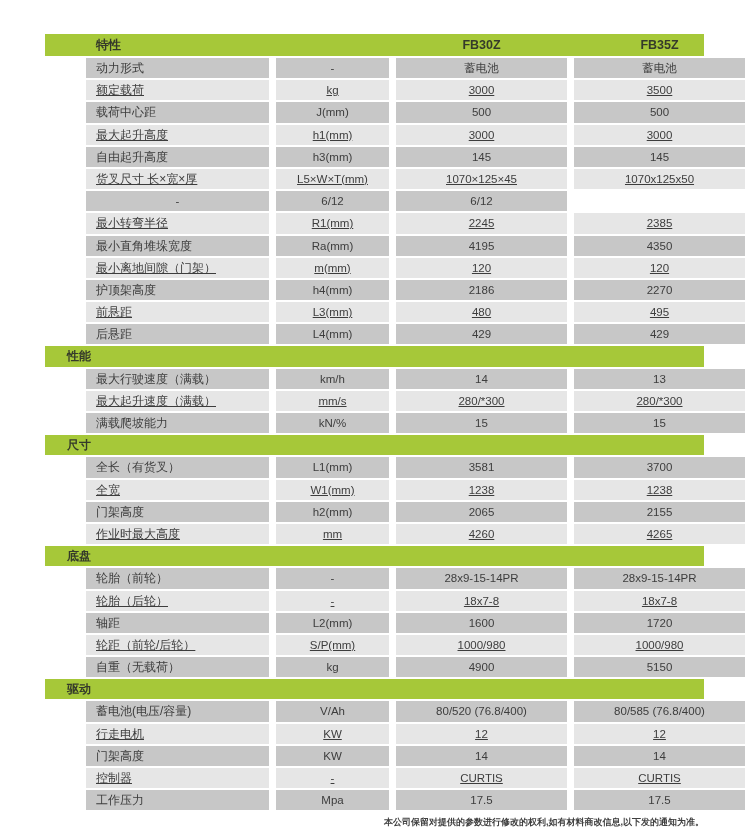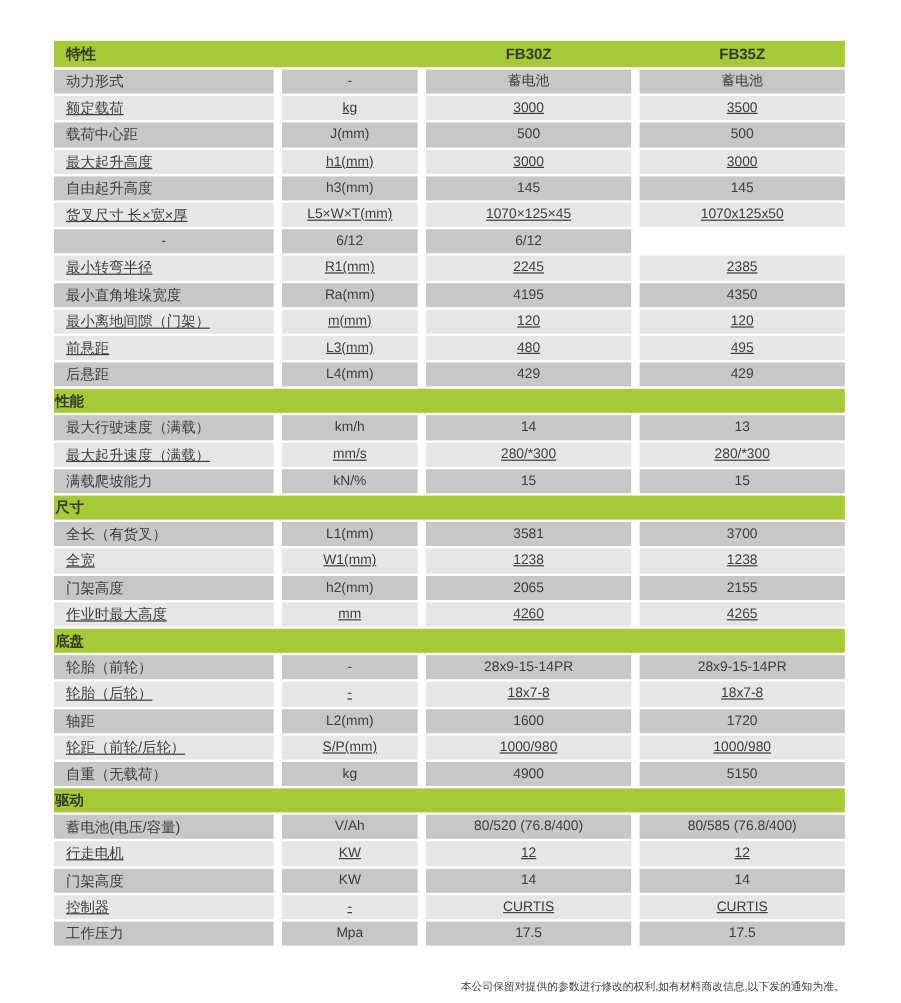--- a/index.html
+++ b/index.html
@@ -7,40 +7,41 @@
   .page {
     position:relative; width:751px; height:836px; background:#ffffff; overflow:hidden;
     font-family:"Liberation Sans","DejaVu Sans",sans-serif;
   }
   .spec-table { position:absolute; left:45px; top:34px; width:659px; }
   .trow {
     display:grid;
     grid-template-columns:183px 113px 171px 171px;
     column-gap:7px;
     margin-bottom:2px;
+    padding-left:41px;
   }
   .cell {
     height:20.2px; line-height:20.2px;
     font-size:11.5px; color:#3d3d3d;
     white-space:nowrap; overflow:hidden;
   }
   .c-label { text-align:left; padding-left:10px; font-size:12px; }
   .c-unit, .c-val { text-align:center; }
   .trow.header { background:#a6c839; }
   .trow.header .cell { background:transparent; height:22px; line-height:22px; font-weight:bold; font-size:12.5px; color:#353a2a; }
   .trow.dark .cell { background:#c7c7c7; }
   .trow.light .cell { background:#e6e6e6;text-decoration:underline; }
   .section-bar {
     background:#a6c839; height:20.2px; line-height:20.2px;
     font-weight:bold; font-size:12px; color:#353a2a;
-    padding-left:1px; margin-bottom:2px;
+    padding-left:22px; margin-bottom:2px;
   }
   .footnote {
     position:absolute; right:47px; top:816px;
-    font-size:9px; font-weight:normal; color:#3f3f3f; letter-spacing:0;text-align:center;
+    font-size:9px; font-weight:bold; color:#3f3f3f; letter-spacing:0;text-align:center;
   }
 </style>
 </head>
 <body>
 
 <div class="page">
   <div class="spec-table">
     <div class="trow header">
       <div class="cell c-label">特性</div>
       <div class="cell c-unit"></div>
@@ -100,20 +101,26 @@
           <div class="cell c-unit">Ra(mm)</div>
           <div class="cell c-val">4195</div>
           <div class="cell c-val">4350</div>
         </div>
         <div class="trow light">
           <div class="cell c-label">最小离地间隙（门架）</div>
           <div class="cell c-unit">m(mm)</div>
           <div class="cell c-val">120</div>
           <div class="cell c-val">120</div>
         </div>
+        <div class="trow dark">
+          <div class="cell c-label">护顶架高度</div>
+          <div class="cell c-unit">h4(mm)</div>
+          <div class="cell c-val">2186</div>
+          <div class="cell c-val">2270</div>
+        </div>
         <div class="trow light">
           <div class="cell c-label">前悬距</div>
           <div class="cell c-unit">L3(mm)</div>
           <div class="cell c-val">480</div>
           <div class="cell c-val">495</div>
         </div>
         <div class="trow dark">
           <div class="cell c-label">后悬距</div>
           <div class="cell c-unit">L4(mm)</div>
           <div class="cell c-val">429</div>

